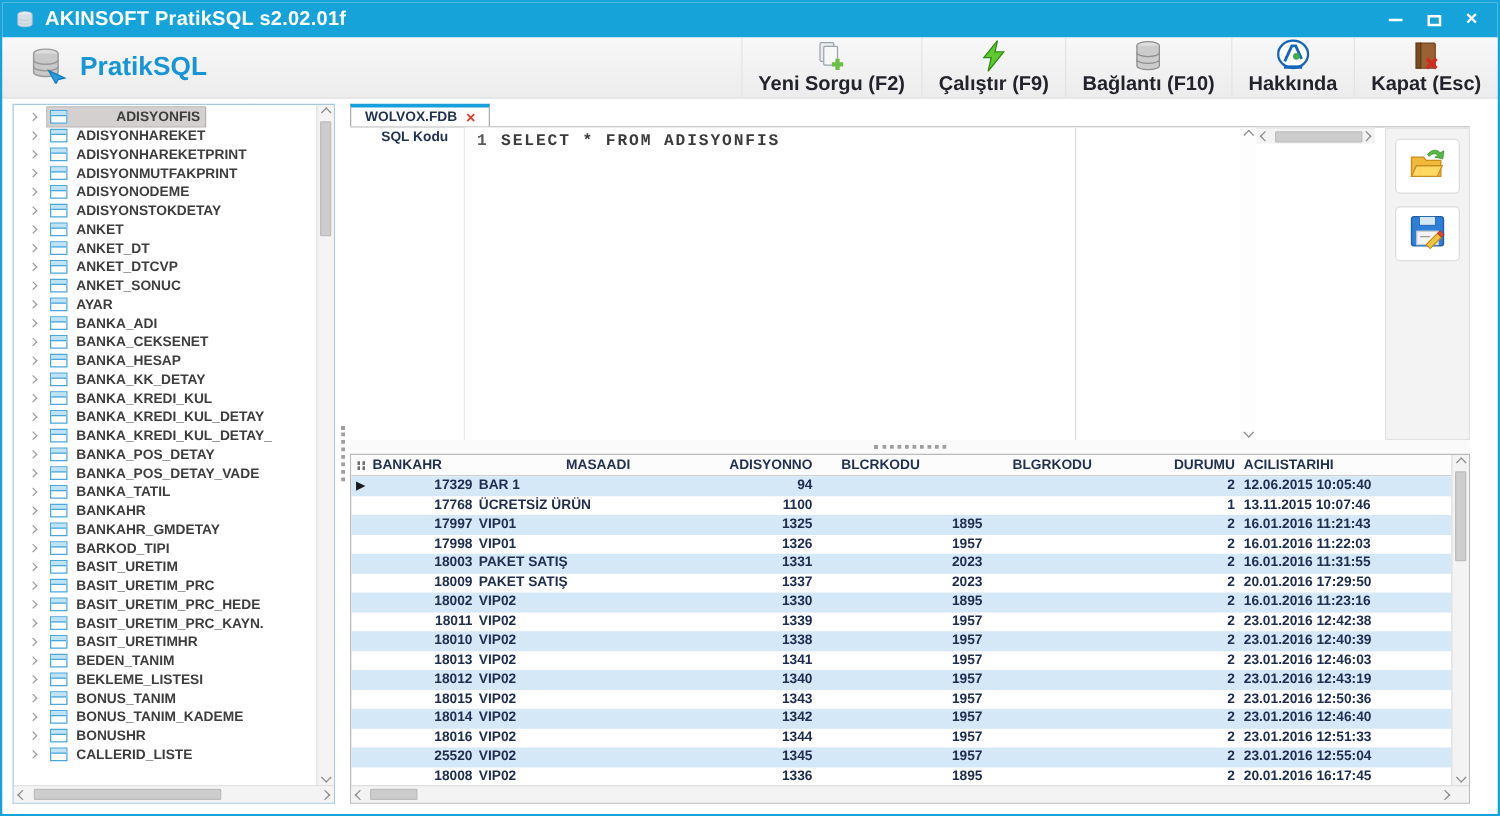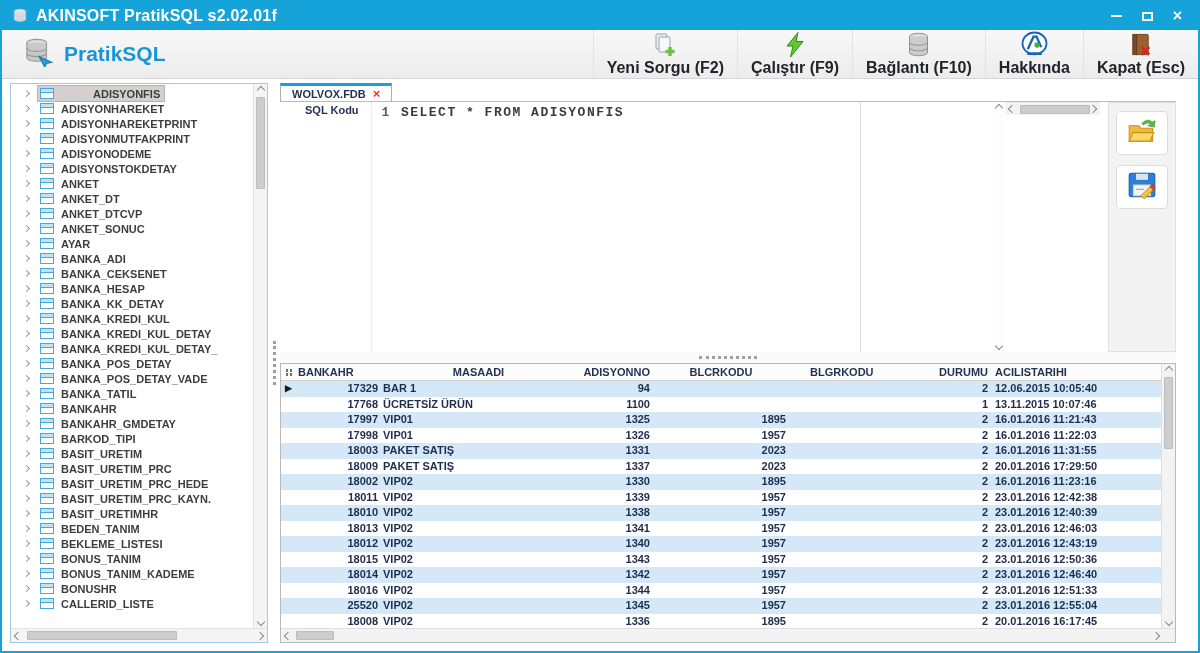--- a/index.html
+++ b/index.html
@@ -98,21 +98,21 @@
   .c-blkodu{width:82px;flex:0 0 auto;}
   .c-masaadi{width:196px;flex:0 0 auto;padding-left:5px;}
   .c-adisyonno{width:76px;flex:0 0 auto;}
   .c-blcrkodu{width:136px;flex:0 0 auto;}
   .c-blgrkodu{width:118px;flex:0 0 auto;}
   .c-durumu{width:84px;flex:0 0 auto;}
   .c-acilis{flex:1;padding-left:7px;min-width:0;}
   .grid-head .c-blkodu{text-align:left;padding-left:2px;}
   .grid-head .c-masaadi{text-align:center;}
   .grid-head .c-adisyonno{text-align:right;}
-  .grid-head .c-blcrkodu{text-align:center;padding-left:6px;}
+  .grid-head .c-blcrkodu{text-align:left;padding-left:23px;}
   .grid-head .c-blgrkodu{text-align:left;padding-left:24px;}
   .grid-head .c-durumu{text-align:right;}
   .grid-row .c-blkodu,.grid-row .c-adisyonno,.grid-row .c-blcrkodu,.grid-row .c-durumu{text-align:right;}
   .row-marker{color:#1a1a1a;font-size:9px;}
   .dots4{width:2.5px;height:2.5px;background:#6f6f6f;box-shadow:4px 0 #6f6f6f,0 4px #6f6f6f,4px 4px #6f6f6f;margin:-3px 0 0 -3px;}
   .grid-vsb{width:14px;flex:0 0 auto;background:#f3f3f3;border-left:1px solid #dedede;display:flex;flex-direction:column;align-items:center;padding:3px 0;}
   .grid-hsb{height:14px;flex:0 0 auto;background:#f3f3f3;border-top:1px solid #dedede;display:flex;align-items:center;padding:0 4px;}
   .hsb-corner{width:12px;flex:0 0 auto;}
 </style>
 </head>

